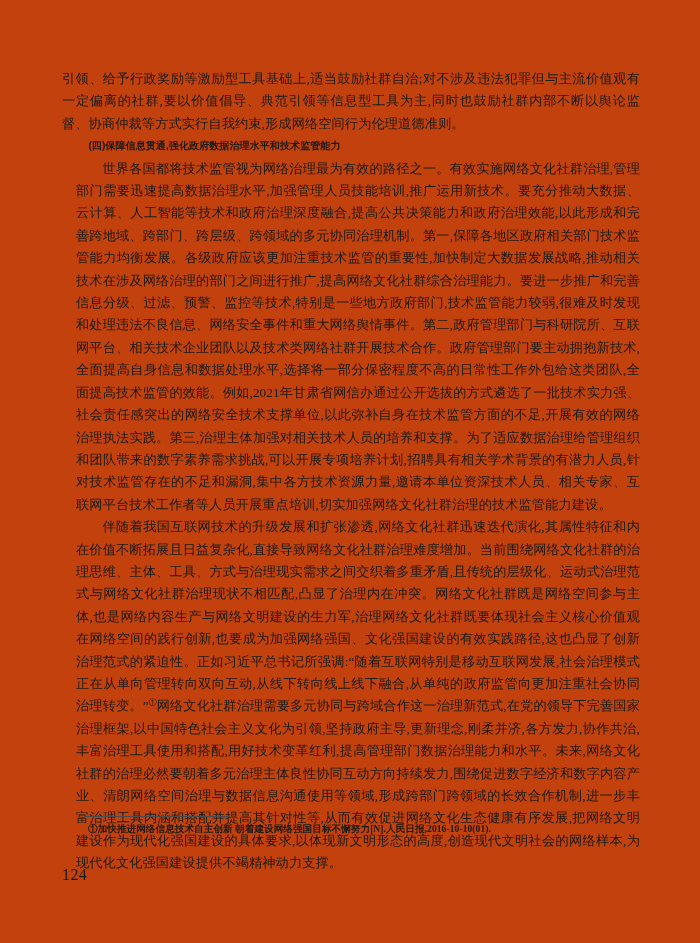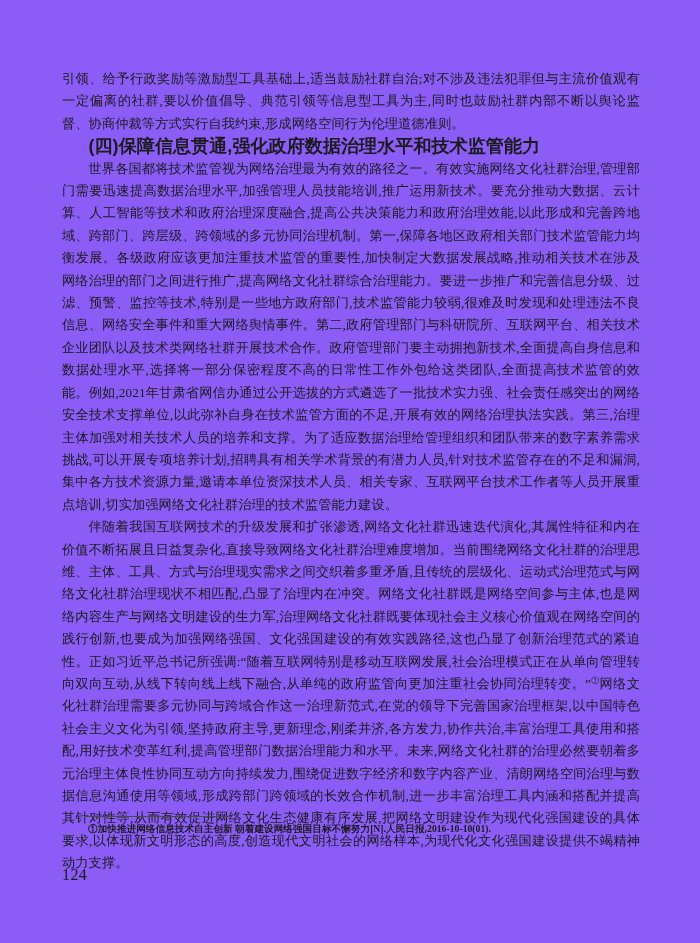--- a/index.html
+++ b/index.html
@@ -9,21 +9,21 @@
     background: #ffffff;
   }
   body {
     font-family: "Liberation Serif", "DejaVu Serif", serif;
     color: #1b1b1b;
   }
   .page {
     position: relative;
     width: 700px;
     height: 943px;
-    background: #8b5cf6;
+    background: #c2410c;
     overflow: hidden;
     box-sizing: border-box;
   }
   .content {
     position: absolute;
     left: 62px;
     top: 68px;
     width: 578px;
   }
 
@@ -34,25 +34,26 @@
     text-align: justify;
     text-justify: inter-ideograph;
     letter-spacing: 0.12px;
     margin: 0;
     text-indent: 0;
     word-break: break-all;
     font-family: "Liberation Serif", "DejaVu Serif", serif;
   }
   .para.indent {
     text-indent: 26.4px;
+    margin-left: 14px;
   }
 
   
   .subheading {
-    font-size: 18px;
+    font-size: 10px;
     line-height: 22.4px;
     font-weight: bold;
     text-indent: 26.4px;
     margin: 0;
     letter-spacing: 0.1px;
     font-family: "Liberation Sans", "DejaVu Sans", sans-serif;
   }
 
   
   .section-heading {

